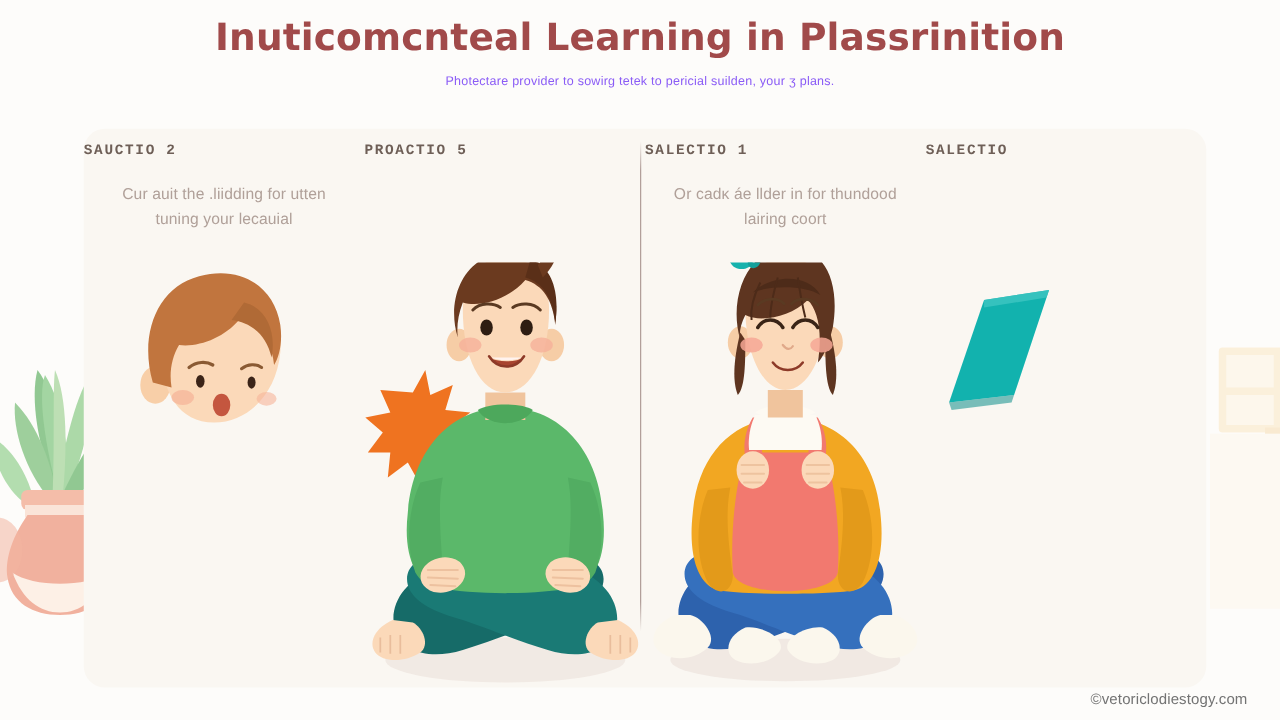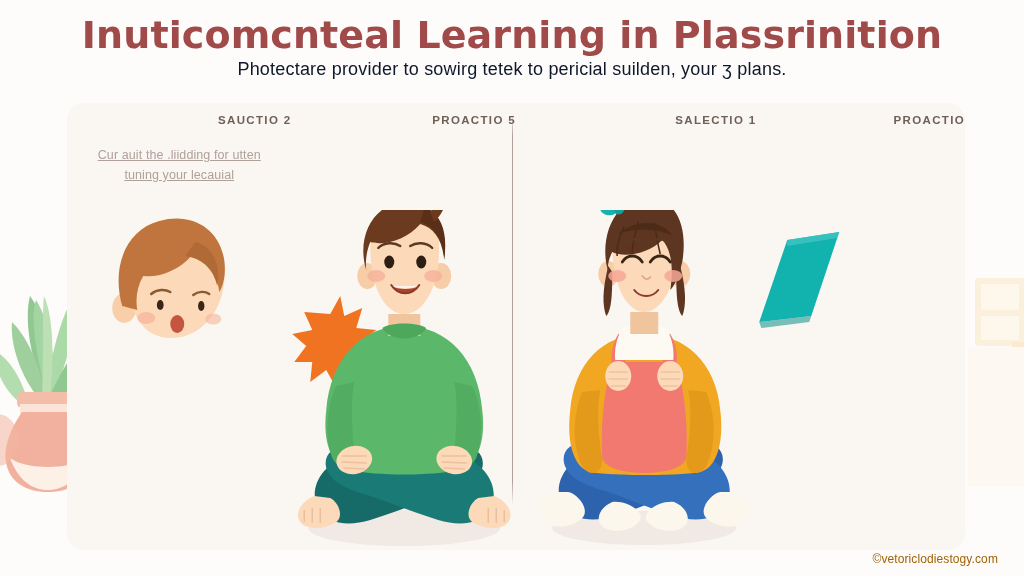--- a/index.html
+++ b/index.html
@@ -30,33 +30,34 @@
     top: 0;
     left: 0;
     width: 1024px;
     height: 100px;
     text-align: center;
     padding-top: 13px;
   }
 
   #page-title {
     font-family: "DejaVu Sans", sans-serif;
-    font-size: 38px;
+    font-size: 30px;
     font-weight: 700;
     color: #a14a4a;
     letter-spacing: 0.1px;
     line-height: 1.2;
     white-space: nowrap;
   }
 
   #page-subtitle {
+    margin-top: 11px;
     font-family: "Liberation Sans", sans-serif;
-    font-size: 18px;
+    font-size: 10px;
     font-weight: 400;
-    color: #0f172a;
+    color: #8b5cf6;
     letter-spacing: 0.2px;
     white-space: nowrap;
   }
 
   
   #card {
     position: absolute;
     left: 67px;
     top: 103px;
     width: 898px;
@@ -87,67 +88,66 @@
 
   
   .panel {
     position: absolute;
     top: 0;
     width: 224.5px;
     height: 447px;
   }
   .panel.p0 { left: 0px; }
   .panel.p1 { left: 224.5px; }
-  .panel.p2 { left: 465px; }
+  .panel.p2 { left: 449px; }
   .panel.p3 { left: 673.5px; }
 
   .panel-header {
     position: absolute;
     top: 11px;
     left: 0;
     width: 100%;
-    text-align: right;
-    font-family: Liberation Sans, sans-serif;
+    text-align: left;
+    font-family: Liberation Mono, monospace;
     font-size: 11.5px;
     font-weight: 700;
     letter-spacing: 1.35px;
     color: #6e5f57;
     white-space: nowrap;
   }
 
   .panel-body {
     position: absolute;
     top: 42px;
     left: 12px;
     width: 200.5px;
     text-align: center;
     font-family: "Liberation Sans", sans-serif;
     font-size: 12.5px;
     line-height: 1.62;
     color: #b0a099;
     letter-spacing: 0.1px;
-    text-decoration: underline;
   }
 
   .panel-art {
     position: absolute;
     left: 0;
     bottom: 0;
     width: 100%;
     height: 340px;
   }
 
   
   #footer-credit {
     position: absolute;
     right: 26px;
     bottom: 10px;
     font-family: "Liberation Sans", sans-serif;
     font-size: 12px;
-    color: #a16207;
+    color: #737373;
     letter-spacing: 0.1px;
     white-space: nowrap;
   }
 </style>
 </head>
 <body>
 
 <svg id="bg-decor" width="1024" height="576" viewBox="0 0 1024 576" aria-hidden="true">
 
   <g opacity="0.85">
@@ -286,20 +286,21 @@
         <ellipse cx="141" cy="66" rx="9" ry="6" fill="#f6b09a" opacity="0.8"></ellipse>
 
         <path d="M99 76 C 106 86 120 86 127 76 C 120 80 106 80 99 76 Z" fill="#a8442f"></path>
         <path d="M101 76 C 107 79 119 79 125 76 Z" fill="#fff3ef"></path>
         <path d="M99 75 C 106 86 120 86 127 75" stroke="#8d3a28" stroke-width="2" fill="none" stroke-linecap="round"></path>
       </svg>
     </div>
 
     <div class="panel p2">
       <div class="panel-header">SALECTIO 1</div>
+      <div class="panel-body">Or cadĸ áe llder in for thundood lairing coort</div>
       <svg class="panel-art" viewBox="0 0 224 340" aria-hidden="true">
         <ellipse cx="112" cy="318" rx="92" ry="17" fill="#efe6e0" opacity="0.85"></ellipse>
 
         <path d="M62 240 C 34 250 22 272 28 290 C 34 308 56 314 82 306
                  C 108 298 130 288 148 282 C 170 276 186 268 190 254
                  C 194 238 178 228 158 234 Z" fill="#2d62ad"></path>
         <path d="M162 240 C 190 250 202 272 196 290 C 190 308 168 314 142 306
                  C 116 298 94 288 76 282 C 54 276 36 268 32 254
                  C 28 238 44 228 64 234 Z" fill="#3570bd"></path>
 
@@ -365,21 +366,21 @@
 
         <ellipse cx="85" cy="66" rx="9" ry="6" fill="#f6a795" opacity="0.85"></ellipse>
         <ellipse cx="141" cy="66" rx="9" ry="6" fill="#f6a795" opacity="0.85"></ellipse>
 
         <path d="M110 66 C 113 70 116 70 118 67" stroke="#e0a98a" stroke-width="1.8" fill="none" stroke-linecap="round"></path>
         <path d="M102 80 C 108 88 120 88 126 80" stroke="#8d3a28" stroke-width="2" fill="none" stroke-linecap="round"></path>
       </svg>
     </div>
 
     <div class="panel p3">
-      <div class="panel-header">PROACTIO</div>
+      <div class="panel-header">SALECTIO</div>
       <svg class="panel-art" viewBox="0 0 224 340" aria-hidden="true">
         <g>
           <path d="M46 30 L98 22 L70 106 L18 112 Z" fill="#12b2ae"></path>
           <path d="M46 30 L98 22 L96 28 L46 36 Z" fill="#3ec6c2" opacity="0.8"></path>
           <path d="M18 112 L70 106 L68 112 L20 118 Z" fill="#0d8e8b" opacity="0.55"></path>
         </g>
       </svg>
     </div>
 
     <div id="center-divider"></div>

